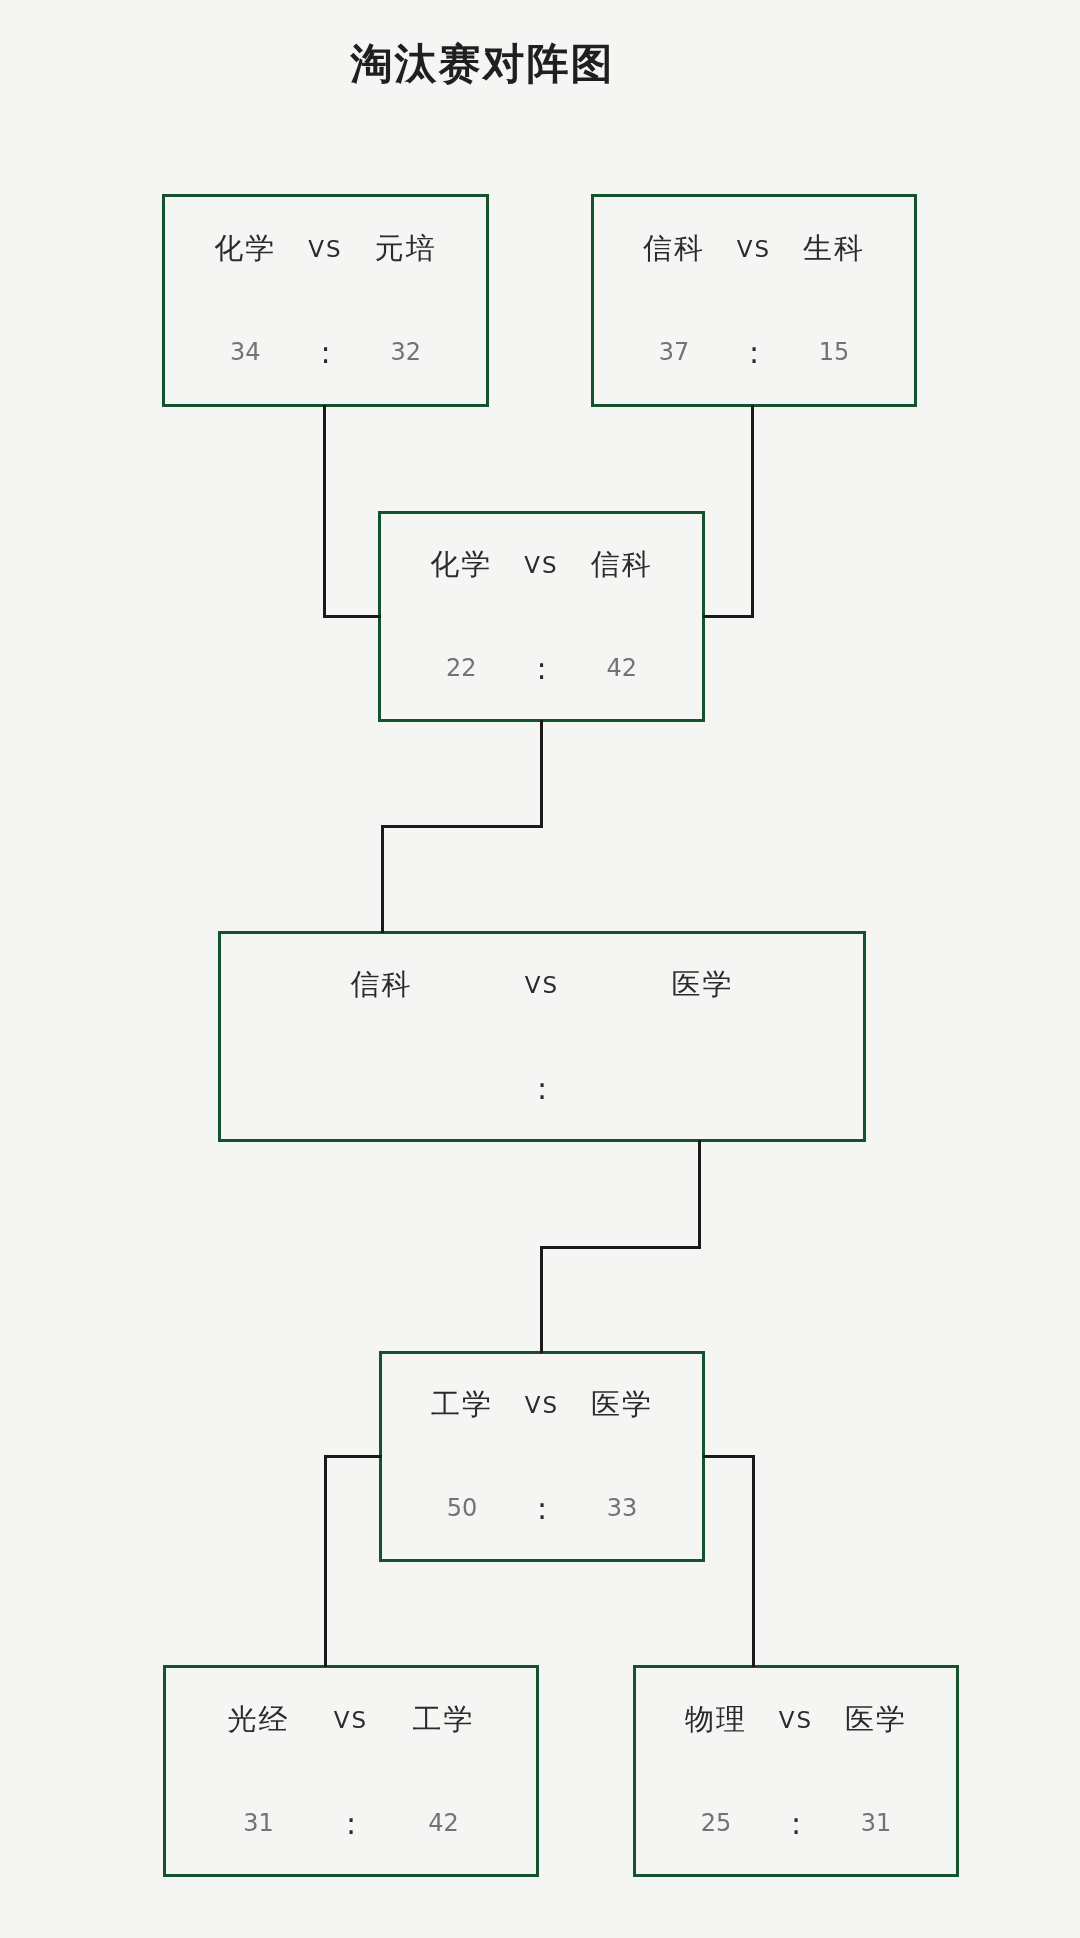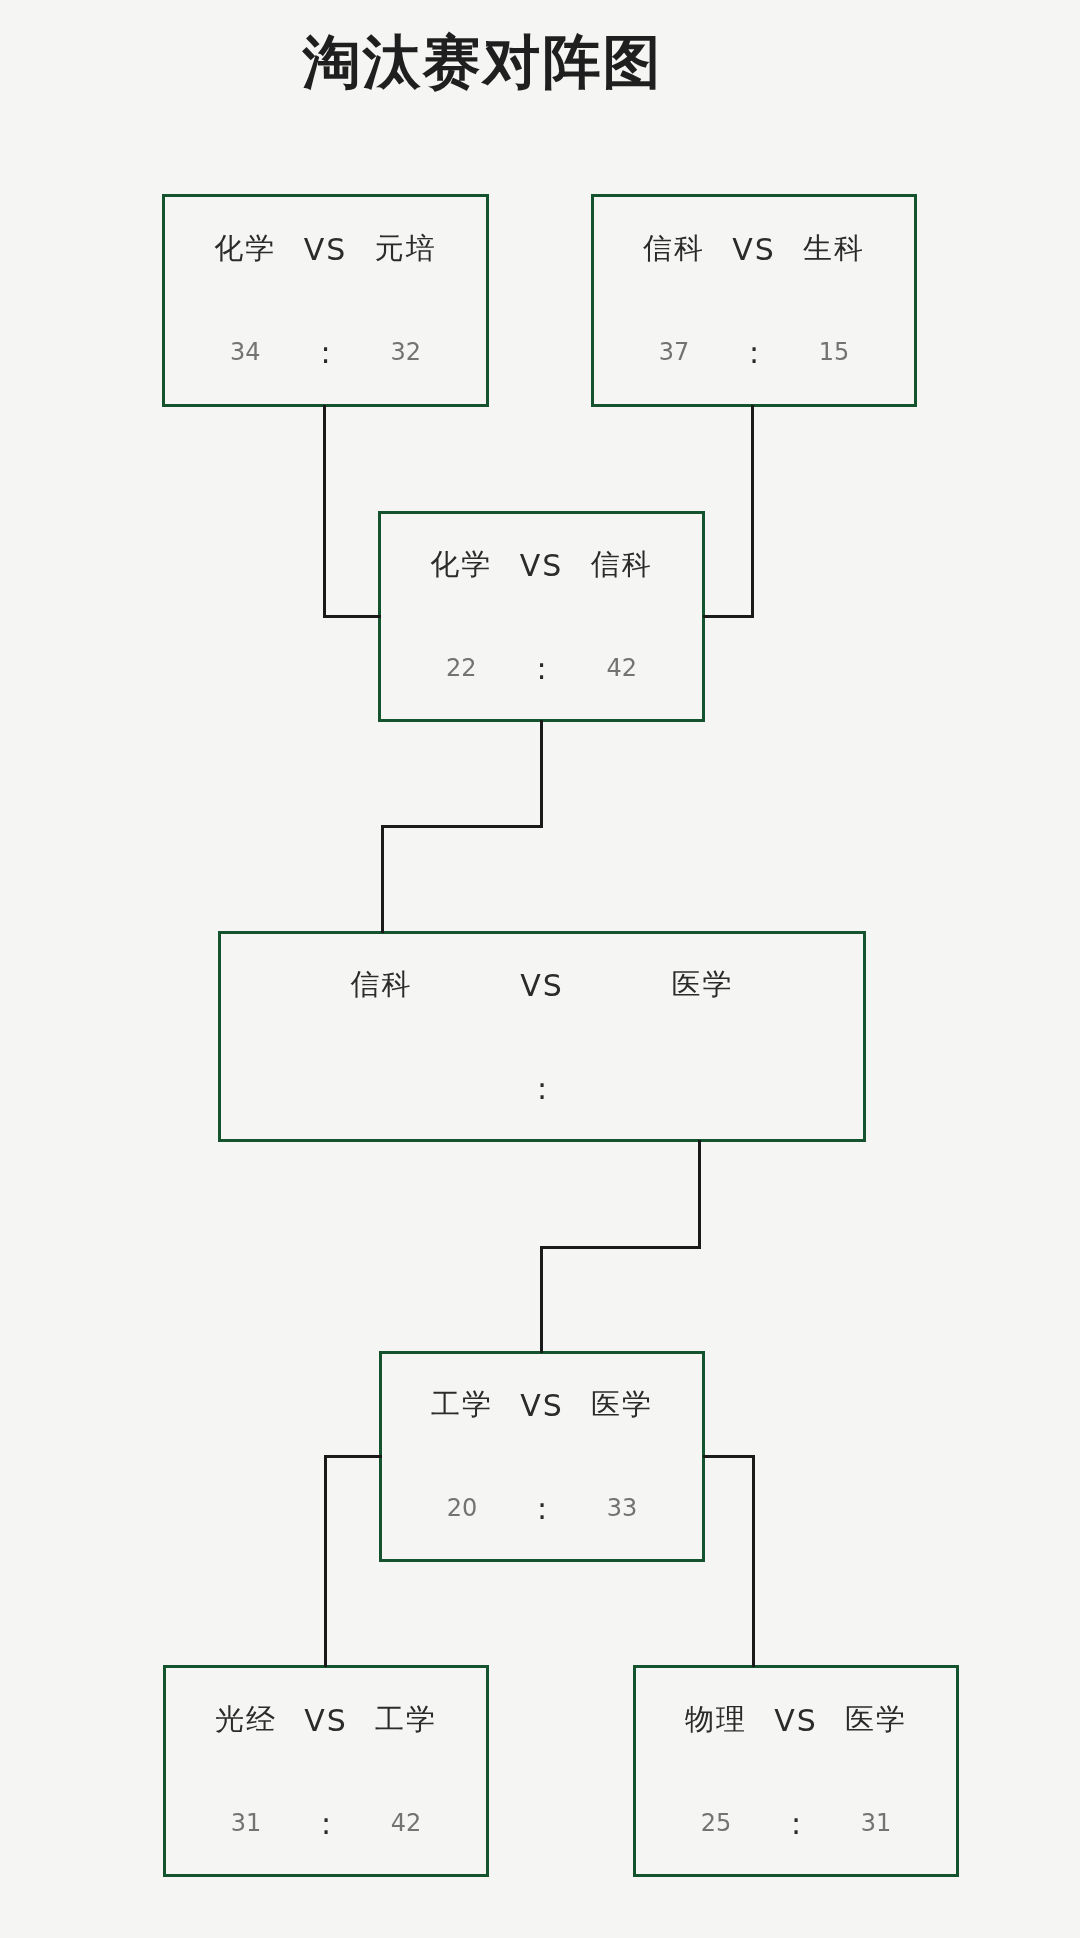--- a/index.html
+++ b/index.html
@@ -10,25 +10,25 @@
   }
   #canvas {
     position: relative;
     width: 1080px;
     height: 1938px;
     background: #f5f5f3;
     overflow: hidden;
   }
   .title {
     position: absolute;
-    top: 24px;
+    top: 36px;
     left: 0;
     width: 965px;
     text-align: center;
-    font-size: 58px;
+    font-size: 42px;
     font-weight: 900;
     letter-spacing: 2px;
     color: #1f1f1f;
   }
   .match-box {
     position: absolute;
     border: 3px solid #14532d;
     box-sizing: border-box;
     background: #f5f5f3;
   }
@@ -43,34 +43,34 @@
   .cell {
     position: absolute;
     transform: translate(-50%, -50%);
     white-space: nowrap;
     color: #2b2b2b;
   }
   .pos-1 { left: 25%; }
   .pos-2 { left: 50%; }
   .pos-3 { left: 75%; }
   .team-label { font-size: 29px; letter-spacing: 2px; }
-  .vs-label   { font-size: 30px; letter-spacing: 2px; color: #2b2b2b; }
+  .vs-label   { font-size: 23px; letter-spacing: 2px; color: #2b2b2b; }
   .score-value { font-size: 24px; color: #737373; }
   .colon-sep   { font-size: 30px; color: #2a2a2a; }
   .seg {
     position: absolute;
     background: #1a1a1a;
   }
   
   #box-qf1   { left: 162px; top: 194px; width: 327px; height: 213px; }
   #box-qf2   { left: 591px; top: 194px; width: 326px; height: 213px; }
   #box-sf1   { left: 378px; top: 511px; width: 327px; height: 211px; }
   #box-final { left: 218px; top: 931px; width: 648px; height: 211px; }
   #box-sf2   { left: 379px; top: 1351px; width: 326px; height: 211px; }
-  #box-qf3   { left: 163px; top: 1665px; width: 326px; height: 212px; }
+  #box-qf3   { left: 163px; top: 1665px; width: 376px; height: 212px; }
   #box-qf4   { left: 591px; top: 1665px; width: 326px; height: 212px; margin-left: 42px; }
   
   #c1v  { left: 323px; top: 405px;  width: 3px;   height: 213px; }
   #c1h  { left: 323px; top: 615px;  width: 58px;  height: 3px;   }
   #c2v  { left: 751px; top: 405px;  width: 3px;   height: 213px; }
   #c2h  { left: 703px; top: 615px;  width: 51px;  height: 3px;   }
   #c3v1 { left: 540px; top: 720px;  width: 3px;   height: 108px; }
   #c3h  { left: 381px; top: 825px;  width: 162px; height: 3px;   }
   #c3v2 { left: 381px; top: 825px;  width: 3px;   height: 108px; }
   #c4v1 { left: 698px; top: 1140px; width: 3px;   height: 109px; }
@@ -140,21 +140,21 @@
     </div>
   </div>
 
   <div class="match-box" id="box-sf2">
     <div class="row row-teams">
       <span class="cell pos-1 team-label">工学</span>
       <span class="cell pos-2 vs-label">VS</span>
       <span class="cell pos-3 team-label">医学</span>
     </div>
     <div class="row row-scores">
-      <span class="cell pos-1 score-value">20</span>
+      <span class="cell pos-1 score-value">50</span>
       <span class="cell pos-2 colon-sep">:</span>
       <span class="cell pos-3 score-value">33</span>
     </div>
   </div>
 
   <div class="match-box" id="box-qf3">
     <div class="row row-teams">
       <span class="cell pos-1 team-label">光经</span>
       <span class="cell pos-2 vs-label">VS</span>
       <span class="cell pos-3 team-label">工学</span>

